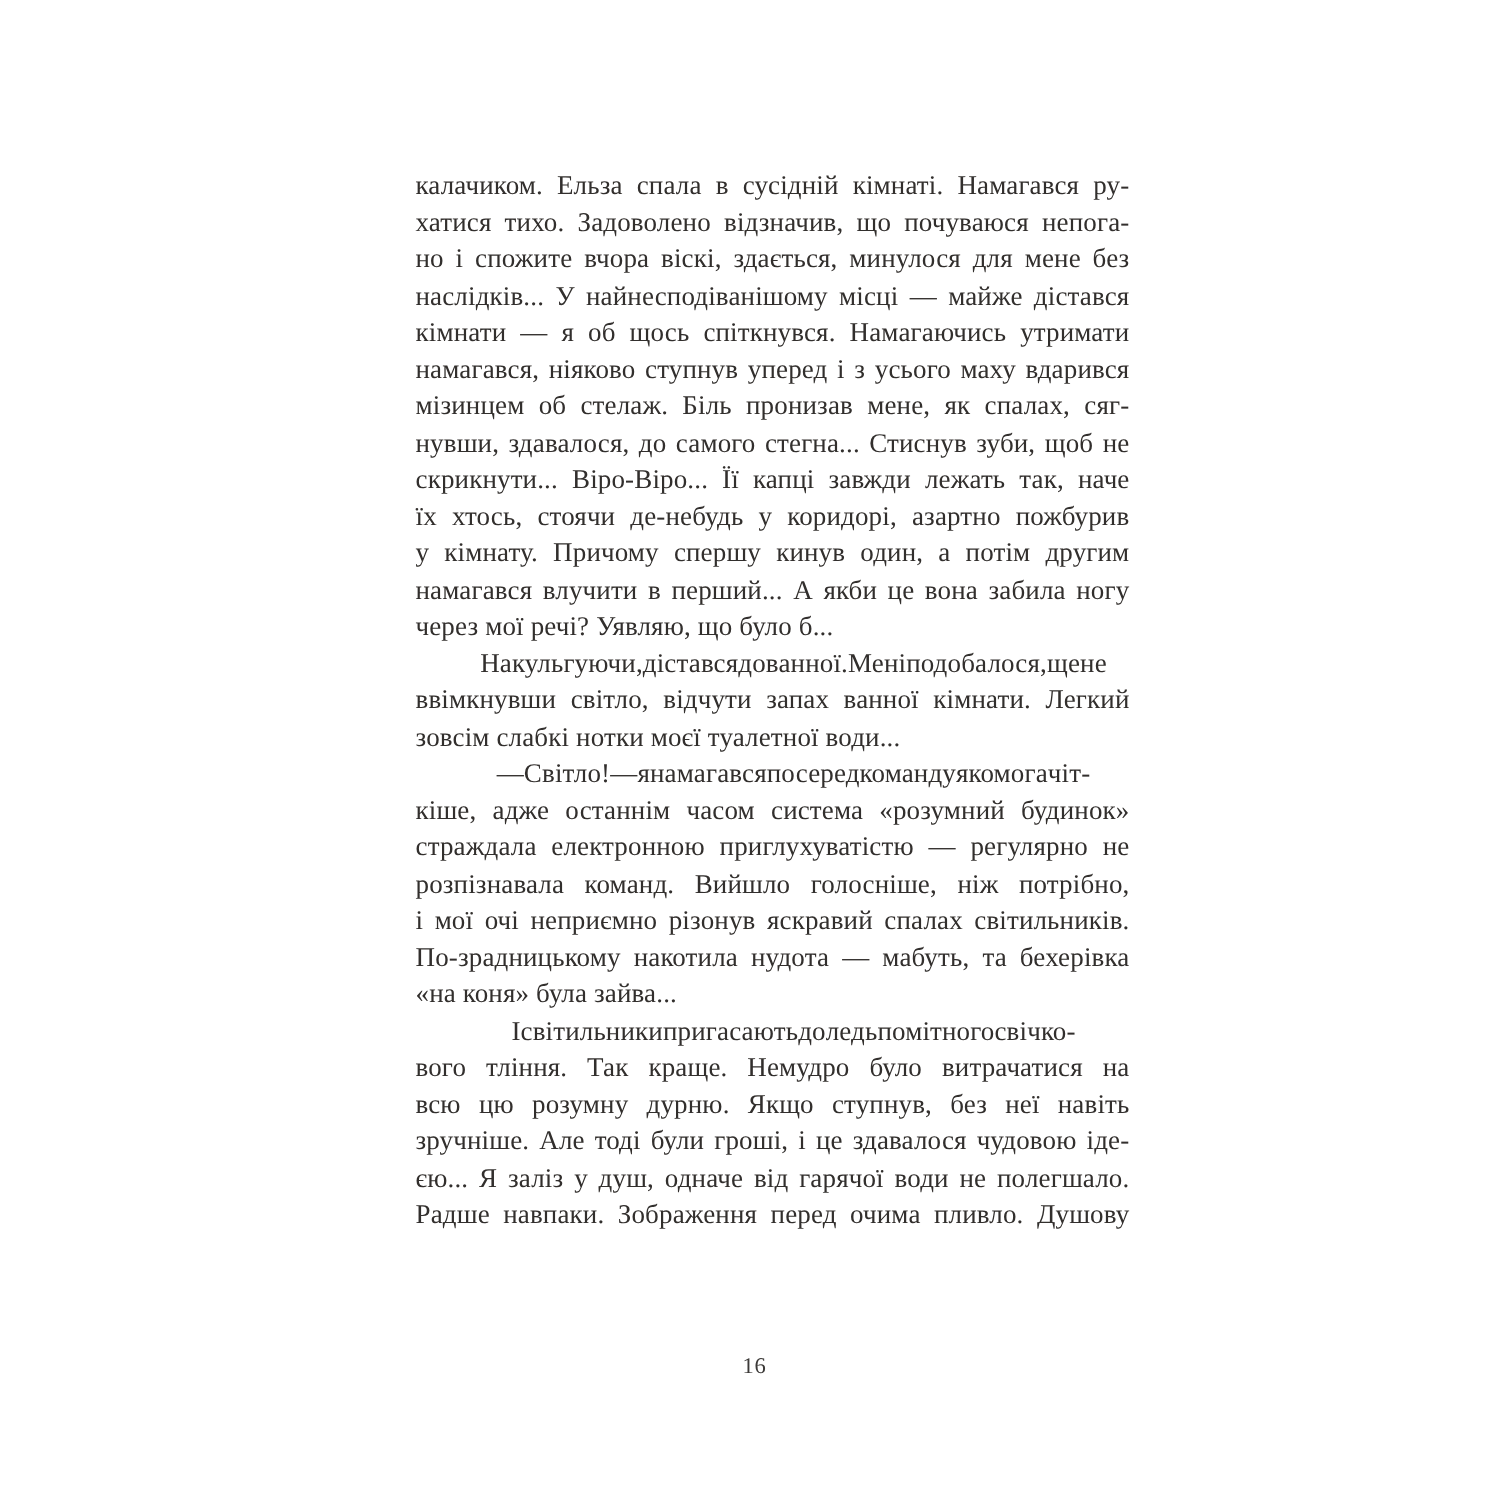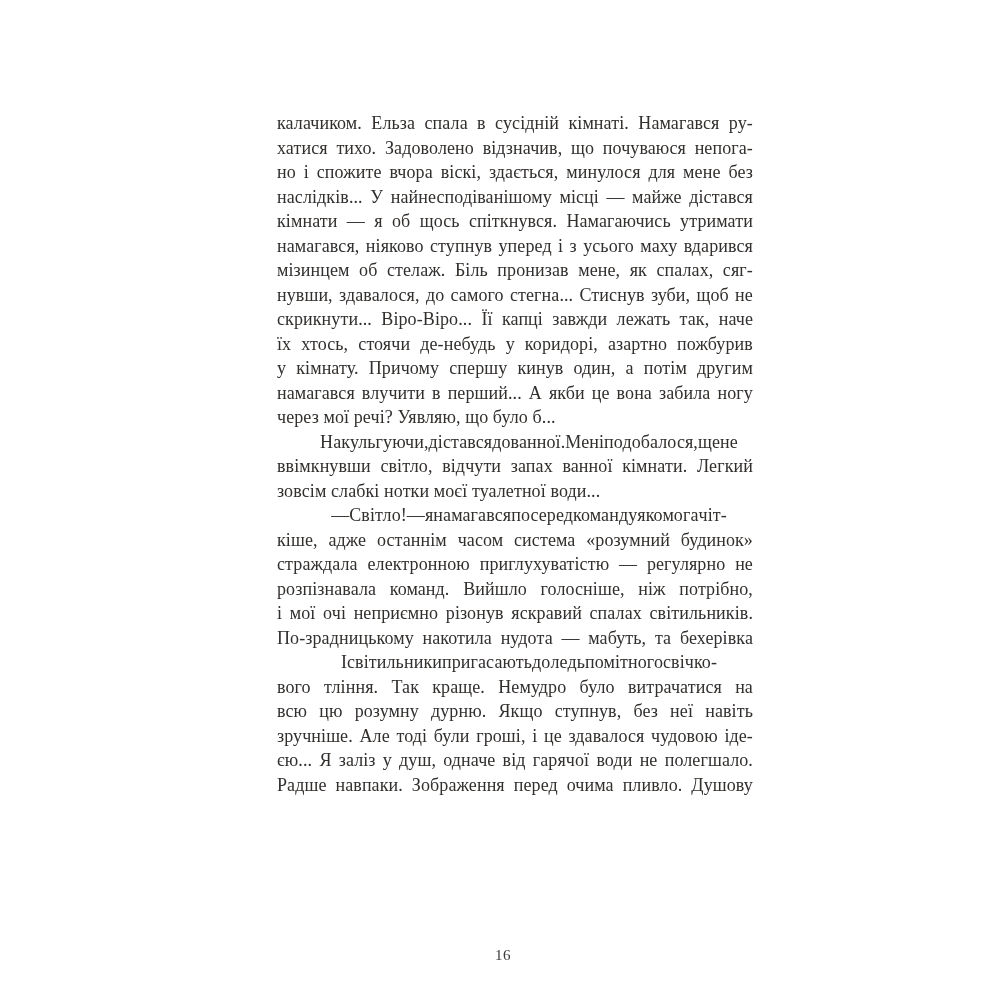--- a/index.html
+++ b/index.html
@@ -33,21 +33,21 @@
   .line.just {
     display: flex;
     flex-wrap: nowrap;
     justify-content: space-between;
   }
   .line.just span { flex: 0 0 auto; }
   .line.indent { padding-left: 28px; justify-content: center; }
   .page-number {
     position: absolute;
     left: 265px;
-    top: 945px;
+    top: 901px;
     width: 476px;
     text-align: center;
     font-size: 15px;
     line-height: 20px;
     color: #3c3a38;
     letter-spacing: 0.5px;
   }
 </style>
 </head>
 <body>
@@ -249,20 +249,21 @@
       </div>
       <div class="line just">
         <span>По-зрадницькому</span>
         <span>накотила</span>
         <span>нудота</span>
         <span>—</span>
         <span>мабуть,</span>
         <span>та</span>
         <span>бехерівка</span>
       </div>
+      <div class="line">«на коня» була зайва...</div>
       <div class="line indent just">
         <span>І</span>
         <span>світильники</span>
         <span>пригасають</span>
         <span>до</span>
         <span>ледь</span>
         <span>помітного</span>
         <span>свічко-</span>
       </div>
       <div class="line just">

